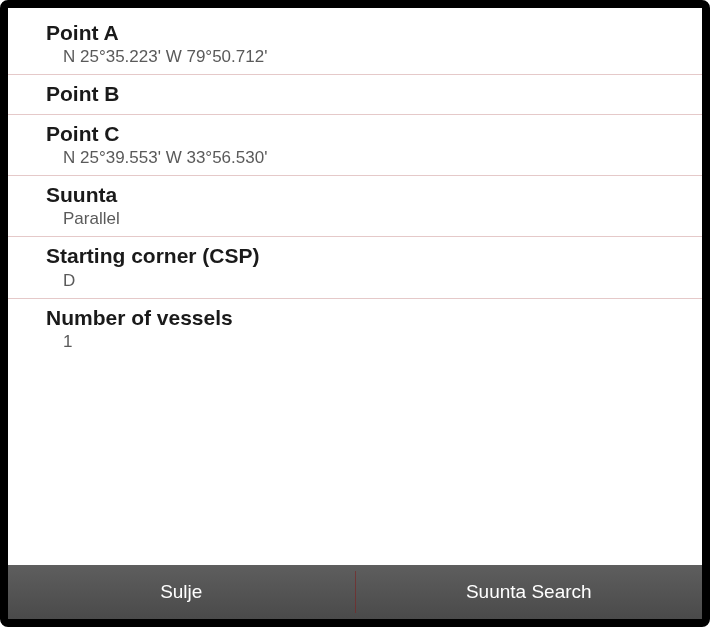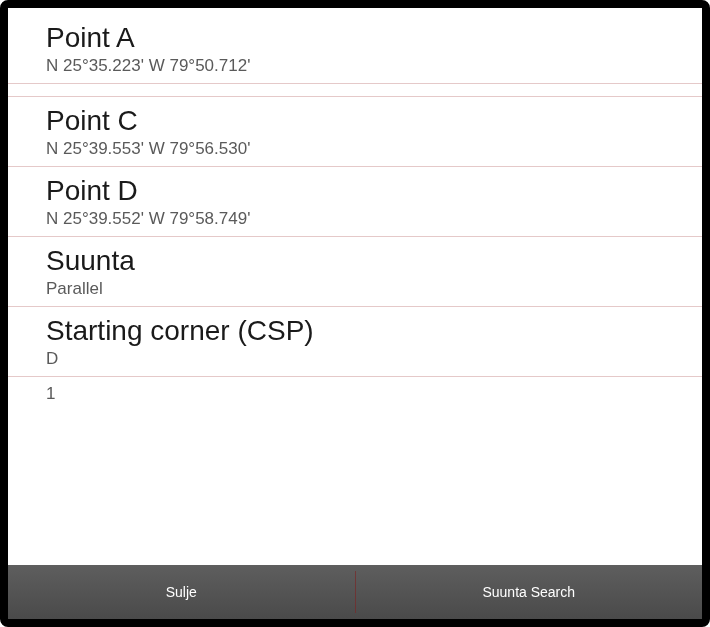--- a/index.html
+++ b/index.html
@@ -29,44 +29,45 @@
       overflow: hidden;
     }
     .row {
       padding: 6px 16px 6px 38px;
       border-bottom: 1px solid #e5c9c9;
     }
     .row:last-child {
       border-bottom: none;
     }
     .row-title {
-      font-size: 28px;
-      font-weight: 400;
+      font-size: 21px;
+      font-weight: 700;
       color: #1a1a1a;
       line-height: 1.25;
     }
     .row-value {
       font-size: 17px;
       color: #5a5a5a;
       line-height: 1.3;
       margin-top: 0px;
+      margin-left: 17px;
     }
     .bottom-bar {
       display: flex;
       height: 54px;
       background: linear-gradient(to bottom, #5e5e5e, #4a4a4a);
       position: relative;
     }
     .bottom-btn {
       flex: 1;
       display: flex;
       align-items: center;
       justify-content: center;
       color: #fff;
-      font-size: 14px;
+      font-size: 19px;
       font-weight: 400;
       cursor: pointer;
       text-align: center;
     }
     .bottom-divider {
       width: 1px;
       background: rgba(120,40,40,0.7);
       margin: 6px 0;
     }
   </style>
@@ -75,44 +76,42 @@
 
 <div class="frame">
   <div class="list">
 
     <div class="row">
       <div class="row-title">Point A</div>
       <div class="row-value">N  25°35.223' W  79°50.712'</div>
     </div>
 
     <div class="row">
+      <div class="row-title">Point B</div>
     </div>
 
     <div class="row">
       <div class="row-title">Point C</div>
-      <div class="row-value">N  25°39.553' W  79°56.530'</div>
+      <div class="row-value">N  25°39.553' W  33°56.530'</div>
     </div>
 
-    <div class="row">
-      <div class="row-title">Point D</div>
-      <div class="row-value">N  25°39.552' W  79°58.749'</div>
-    </div>
 
     <div class="row">
       <div class="row-title">Suunta</div>
       <div class="row-value">Parallel</div>
     </div>
 
     <div class="row">
       <div class="row-title">Starting corner (CSP)</div>
       <div class="row-value">D</div>
     </div>
 
 
     <div class="row">
+      <div class="row-title">Number of vessels</div>
       <div class="row-value">1</div>
     </div>
 
   </div>
 
   <div class="bottom-bar">
     <div class="bottom-btn">Sulje</div>
     <div class="bottom-divider"></div>
     <div class="bottom-btn">Suunta Search</div>
   </div>

